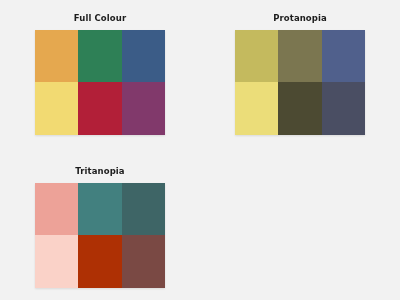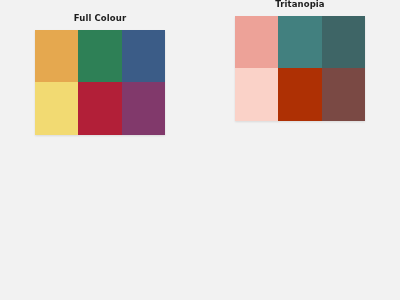--- a/index.html
+++ b/index.html
@@ -47,40 +47,51 @@
     grid-template-rows: repeat(2, 1fr);
     box-shadow: 0 1px 2px rgba(0,0,0,0.10);
   }
   .swatch {
     width: 100%;
     height: 100%;
   }
   
   .panel.p-full .swatch-grid { margin-left: 0px; }
   .panel.p-prot .swatch-grid { margin-left: 0px; }
-  .panel.p-trit .panel-title { margin-top: 0; }
+  .panel.p-trit .panel-title { margin-top: 17px; }
   .panel.p-deut .panel-title { margin-top: 8px; }
 </style>
 </head>
 <body style="background: rgb(242, 242, 242);">
 
 <div id="board">
 
   <div class="panel p-full">
     <div class="panel-title">Full Colour</div>
     <div class="swatch-grid">
       <div class="swatch" style="background:#e5a84f;"></div>
       <div class="swatch" style="background:#2e8056;"></div>
       <div class="swatch" style="background:#3b5c87;"></div>
       <div class="swatch" style="background:#f2da72;"></div>
       <div class="swatch" style="background:#b21f38;"></div>
       <div class="swatch" style="background:#81396b;"></div>
     </div>
   </div>
 
+  <div class="panel p-prot">
+    <div class="panel-title">Protanopia</div>
+    <div class="swatch-grid">
+      <div class="swatch" style="background:#c4ba5e;"></div>
+      <div class="swatch" style="background:#7b7650;"></div>
+      <div class="swatch" style="background:#50608c;"></div>
+      <div class="swatch" style="background:#ebdd79;"></div>
+      <div class="swatch" style="background:#4c4a32;"></div>
+      <div class="swatch" style="background:#4a4e63;"></div>
+    </div>
+  </div>
 
   <div class="panel p-trit">
     <div class="panel-title">Tritanopia</div>
     <div class="swatch-grid">
       <div class="swatch" style="background:#eda298;"></div>
       <div class="swatch" style="background:#42807f;"></div>
       <div class="swatch" style="background:#3e6566;"></div>
       <div class="swatch" style="background:#fad2c8;"></div>
       <div class="swatch" style="background:#ae3004;"></div>
       <div class="swatch" style="background:#7a4944;"></div>

